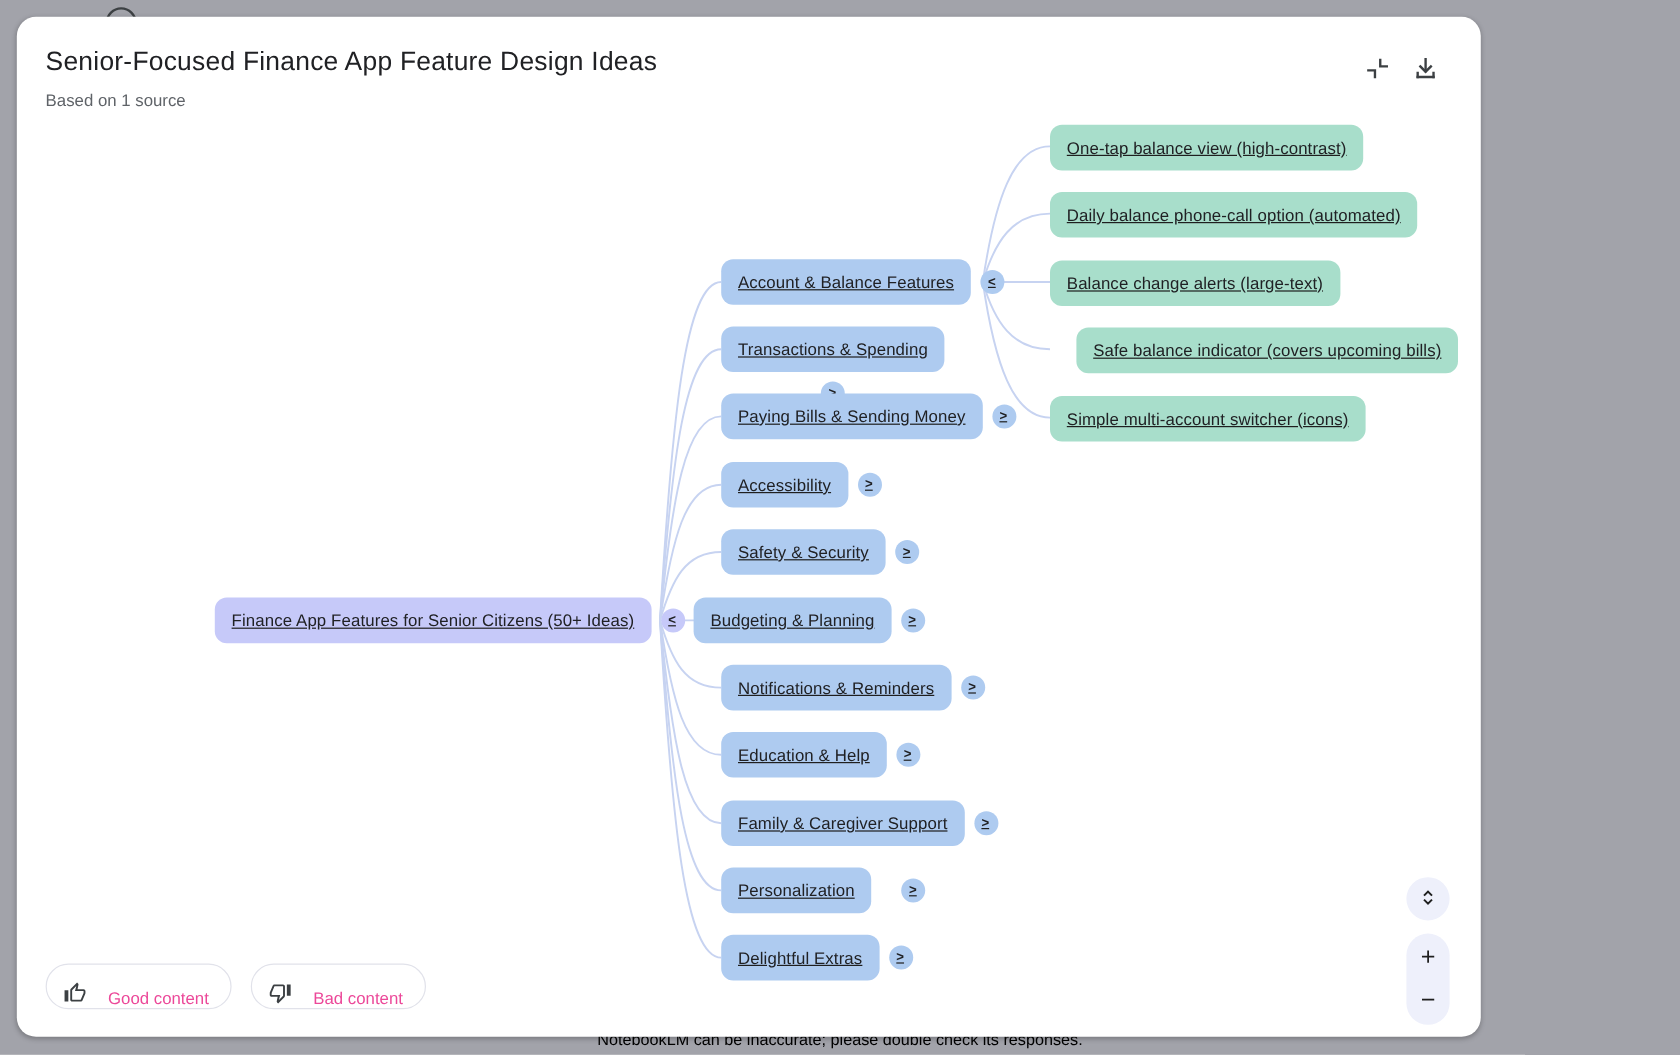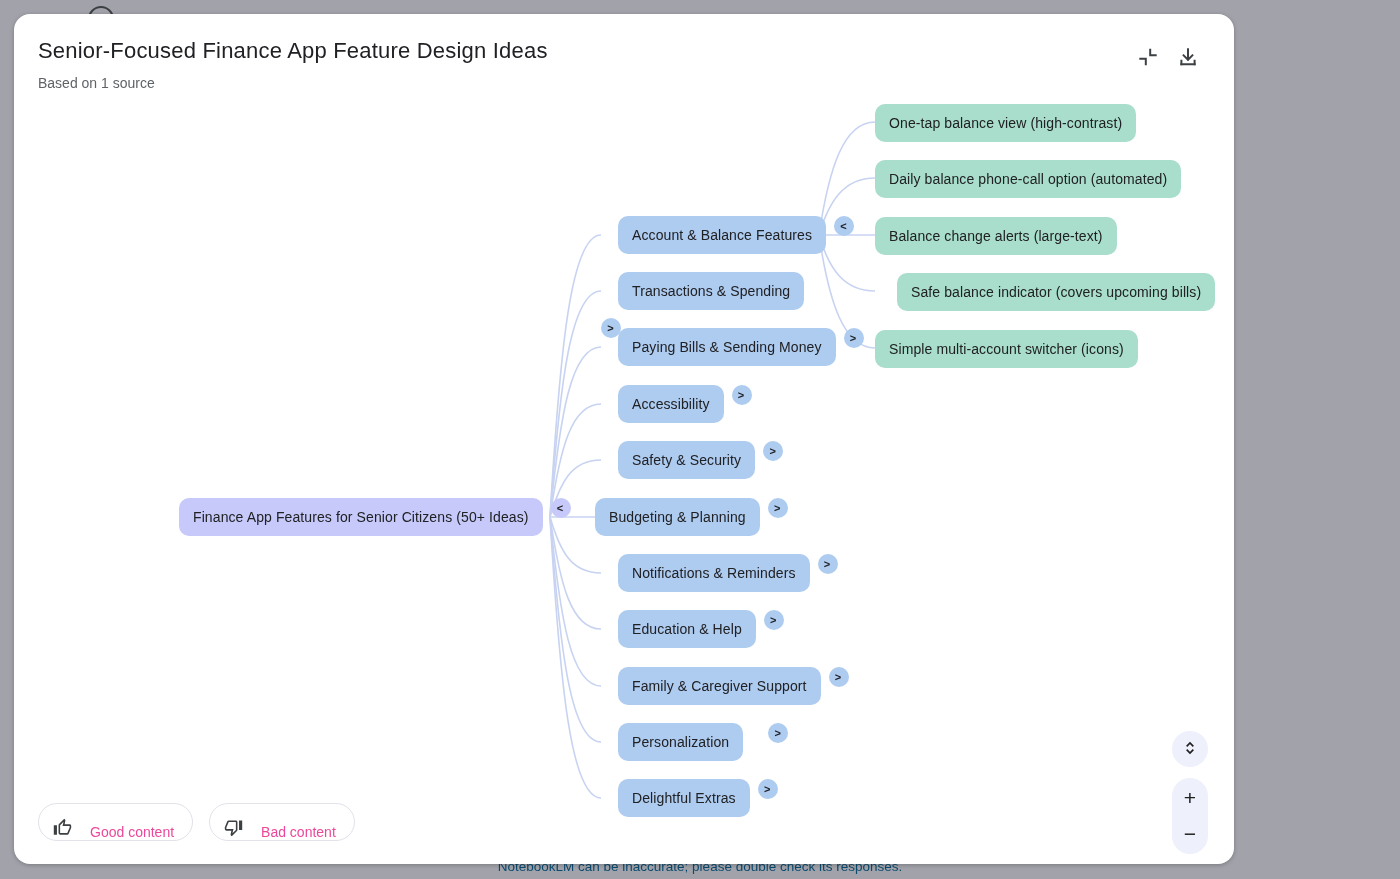--- a/index.html
+++ b/index.html
@@ -19,21 +19,21 @@
     font-family:"Liberation Sans", sans-serif;
     position:relative;
     color:var(--text-dark);
   }
   .bg-circle{
     position:absolute;left:88px;top:6px;width:26px;height:26px;
     border:2.5px solid #3c4043;border-radius:50%;background:transparent;
   }
   .disclaimer{
     position:absolute;left:0;right:0;top:859px;text-align:center;
-    font-size:13.5px;color:#0c4a6e;z-index:1;
+    font-size:13.5px;color:#000000;z-index:1;
   }
   .card{
     position:absolute;left:14px;top:14px;width:1220px;height:850px;
     background:var(--card-bg);border-radius:16px;z-index:2;
     box-shadow:0 1px 4px rgba(0,0,0,.25);
     overflow:hidden;
   }
   .page-title{
     position:absolute;left:24px;top:24px;
     font-size:22px;font-weight:400;color:#202124;letter-spacing:.2px;
@@ -46,28 +46,28 @@
     position:absolute;right:32px;top:30px;display:flex;gap:12px;
   }
   .icon-btn{
     width:28px;height:28px;border:none;background:transparent;cursor:pointer;
     display:flex;align-items:center;justify-content:center;border-radius:50%;
   }
   .icon-btn svg{stroke:#3c4043;fill:none;stroke-width:1.8;stroke-linecap:square;}
   .edges{position:absolute;left:0;top:0;width:1372px;height:850px;}
   .edges path{stroke:var(--edge-color);stroke-width:1.6;fill:none;}
   .node-row{
-    position:absolute;display:flex;align-items:flex-start;gap:8px;z-index:3;
+    position:absolute;display:flex;align-items:center;gap:8px;z-index:3;text-decoration:underline;
   }
   .node{
     padding:9px 14px;border-radius:10px;font-size:14px;line-height:20px;
     color:#202124;white-space:nowrap;letter-spacing:.1px;cursor:default;
   }
   .node.root{background:var(--root-color);}
-  .node.branch{background:var(--branch-color);margin-left:17px;}
+  .node.branch{background:var(--branch-color);}
   .node.leaf{background:var(--leaf-color);}
   .toggle{
     width:20px;height:20px;border-radius:50%;border:none;cursor:pointer;
     font-size:11px;font-weight:bold;color:#202124;line-height:20px;text-align:center;
     display:flex;align-items:center;justify-content:center;padding:0 1px 1px 0;
   }
   .toggle.root-toggle{background:var(--root-color);}
   .toggle.branch-toggle{background:var(--branch-color);}
   .feedback{
     position:absolute;left:24px;bottom:23px;display:flex;gap:16px;z-index:4;

